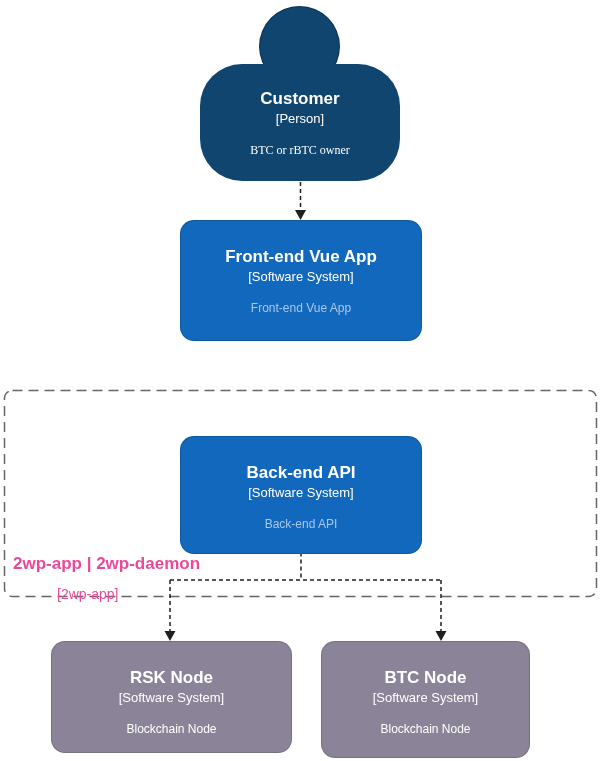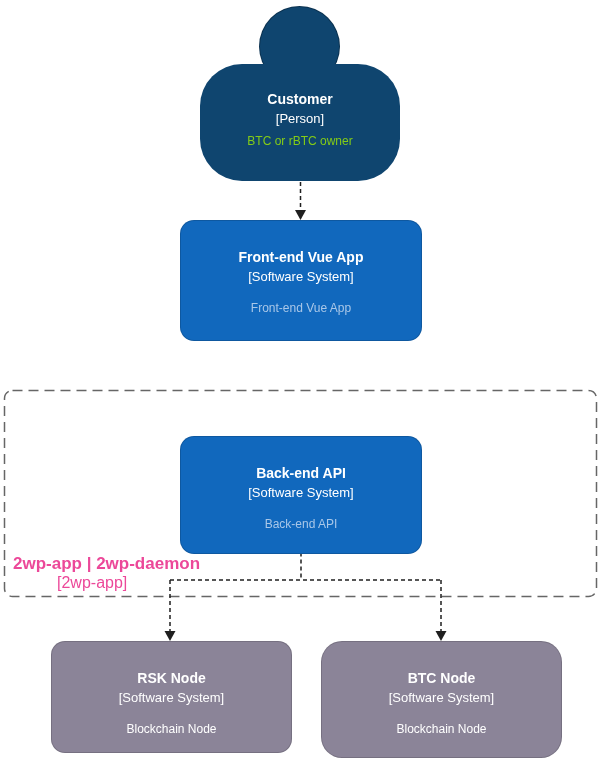--- a/index.html
+++ b/index.html
@@ -18,69 +18,69 @@
     z-index: 1;
   }
   .node {
     position: absolute;
     box-sizing: border-box;
     text-align: center;
     color: #ffffff;
     border-radius: 14px;
     z-index: 3;
   }
-  .node .title    { font-size: 14px; font-weight: bold; line-height: 20px; }
+  .node .title    { font-size: 17px; font-weight: bold; line-height: 20px; }
   .node .subtitle { font-size: 13px; line-height: 16px; margin-top: 2px; }
   .node .desc     { font-size: 12px; line-height: 14px; margin-top: 16px; }
 
   
   .person-head {
     position: absolute;
     left: 259px; top: 6px;
     width: 81px; height: 81px;
     border-radius: 50%;
     border: 1px solid rgba(0,0,0,0.28);
     box-sizing: border-box;
     z-index: 4;
   }
   .person-body {
     left: 200px; top: 64px;
     width: 200px; height: 117px;
     border-radius: 42px;
     padding-top: 25px;
     z-index: 5;
   }
-  .person-body .desc { margin-top: 7px; color: #84cc16; }
+  .person-body .desc { margin-top: 16px; color: #ffffff; font-family: Liberation Serif, serif; }
 
   
   .sys { padding-top: 26px; border: 1px solid rgba(0,0,0,0.15); }
   .sys .desc { color: #a9c7e8; }
   .ext .desc { color: #ffffff; }
 
   .frontend { left: 180px; top: 220px; width: 242px; height: 121px; }
   .backend  { left: 180px; top: 436px; width: 242px; height: 118px; }
   .rsknode  { left:  51px; top: 641px; width: 241px; height: 112px; }
-  .btcnode  { left: 321px; top: 641px; width: 241px; height: 117px; border-radius: 21px; }
+  .btcnode  { left: 321px; top: 641px; width: 209px; height: 117px; }
 
   
   .boundary-label {
     position: absolute;
     left: 13px; top: 553px;
     z-index: 2;
     text-align: left;
   }
   .boundary-label .btitle {
     font-size: 17px;
     font-weight: bold;
     line-height: 21px;
   }
   .boundary-label .bsubtitle {
-    font-size: 16px;
+    font-size: 14px;
     line-height: 15px;
-    margin-top: 1px;
+    margin-top: 13px;
     padding-left: 44px;
   }
 </style>
 </head>
 <body>
 
 <div class="stage">
 
   <svg class="connectors">
 

